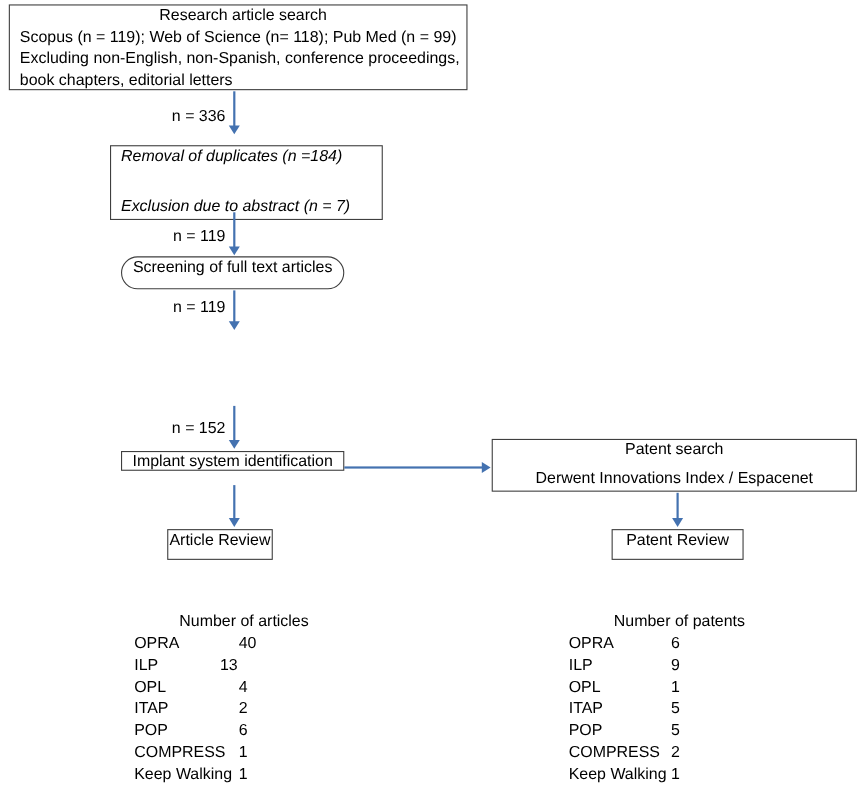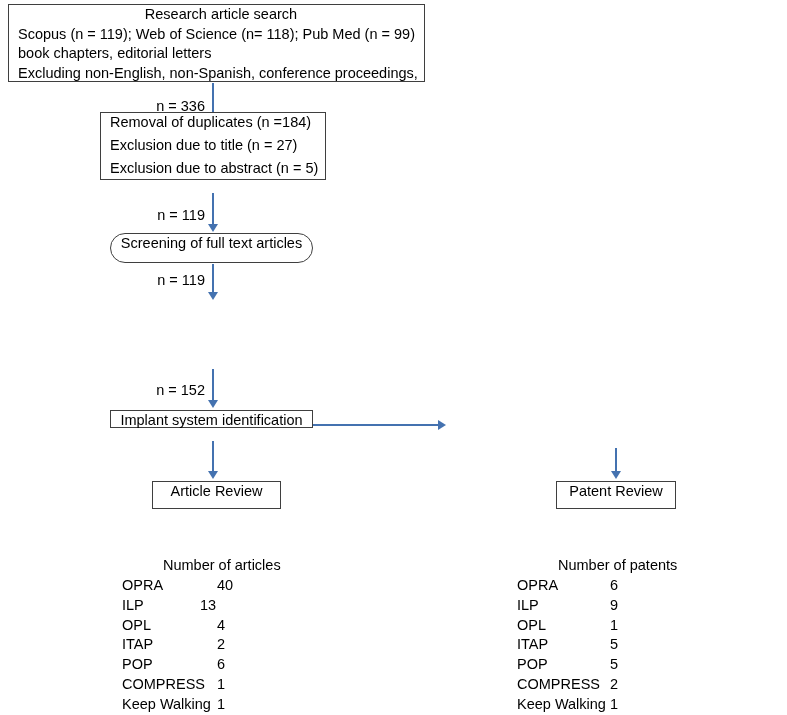--- a/index.html
+++ b/index.html
@@ -89,32 +89,31 @@
   }
 </style>
 </head>
 <body>
 
 <div id="canvas">
 
   <div class="box" style="left:8px; top:4px; width:417px; height:78px; align-items:flex-start; padding-left:9px;">
     <div class="line" style="align-self:center;">Research article search</div>
     <div class="line">Scopus (n = 119); Web of Science (n= 118); Pub Med (n = 99)</div>
+    <div class="line">Excluding non-English, non-Spanish, conference proceedings,</div>
     <div class="line">book chapters, editorial letters</div>
-    <div class="line">Excluding non-English, non-Spanish, conference proceedings,</div>
   </div>
 
   <div class="arrow-v" style="left:212px; top:83px; height:33px;"></div>
   <div class="head-down" style="left:207.5px; top:114px;"></div>
   <div class="nlabel" style="left:120px; top:98px; width:85px;">n = 336</div>
 
-  <div class="box left" style="left:100px; top:112px; width:226px; height:68px;">
+  <div class="box left" style="left:100px; top:132px; width:248px; height:68px;font-style:italic;">
     <div class="line">Removal of duplicates (n =184)</div>
-    <div class="line">Exclusion due to title (n = 27)</div>
-    <div class="line">Exclusion due to abstract (n = 5)</div>
+    <div class="line">Exclusion due to abstract (n = 7)</div>
   </div>
 
   <div class="arrow-v" style="left:212px; top:193px; height:33px;"></div>
   <div class="head-down" style="left:207.5px; top:224px;"></div>
   <div class="nlabel" style="left:120px; top:207px; width:85px;">n = 119</div>
 
   <div class="box center" style="left:110px; top:233px; width:203px; height:30px;border-radius:15px;">
     <div class="line">Screening of full text articles</div>
   </div>
 
@@ -130,24 +129,28 @@
   <div class="box center" style="left:110px; top:410px; width:203px; height:18px;">
     <div class="line">Implant system identification</div>
   </div>
 
   <div class="arrow-v" style="left:212px; top:441px; height:32px;"></div>
   <div class="head-down" style="left:207.5px; top:471px;"></div>
 
   <div class="arrow-h" style="left:313px; top:424px; width:126px;"></div>
   <div class="head-right" style="left:438px; top:419.5px;"></div>
 
-  <div class="box center" style="left:152px; top:481px; width:129px; height:28px;">
+  <div class="box center" style="left:152px; top:481px; width:96px; height:28px;">
     <div class="line">Article Review</div>
   </div>
 
+  <div class="box center" style="left:447px; top:399px; width:332px; height:48px;">
+    <div class="line">Patent search</div>
+    <div class="line">Derwent Innovations Index / Espacenet</div>
+  </div>
 
   <div class="arrow-v" style="left:615px; top:448px; height:25px;"></div>
   <div class="head-down" style="left:610.5px; top:471px;"></div>
 
   <div class="box center" style="left:556px; top:481px; width:120px; height:28px;">
     <div class="line">Patent Review</div>
   </div>
 
   <div class="tbl" style="left:0; top:0; width:625px; height:715px;">
     <div class="hdr" style="left:163px; top:557px;">Number of articles</div>

